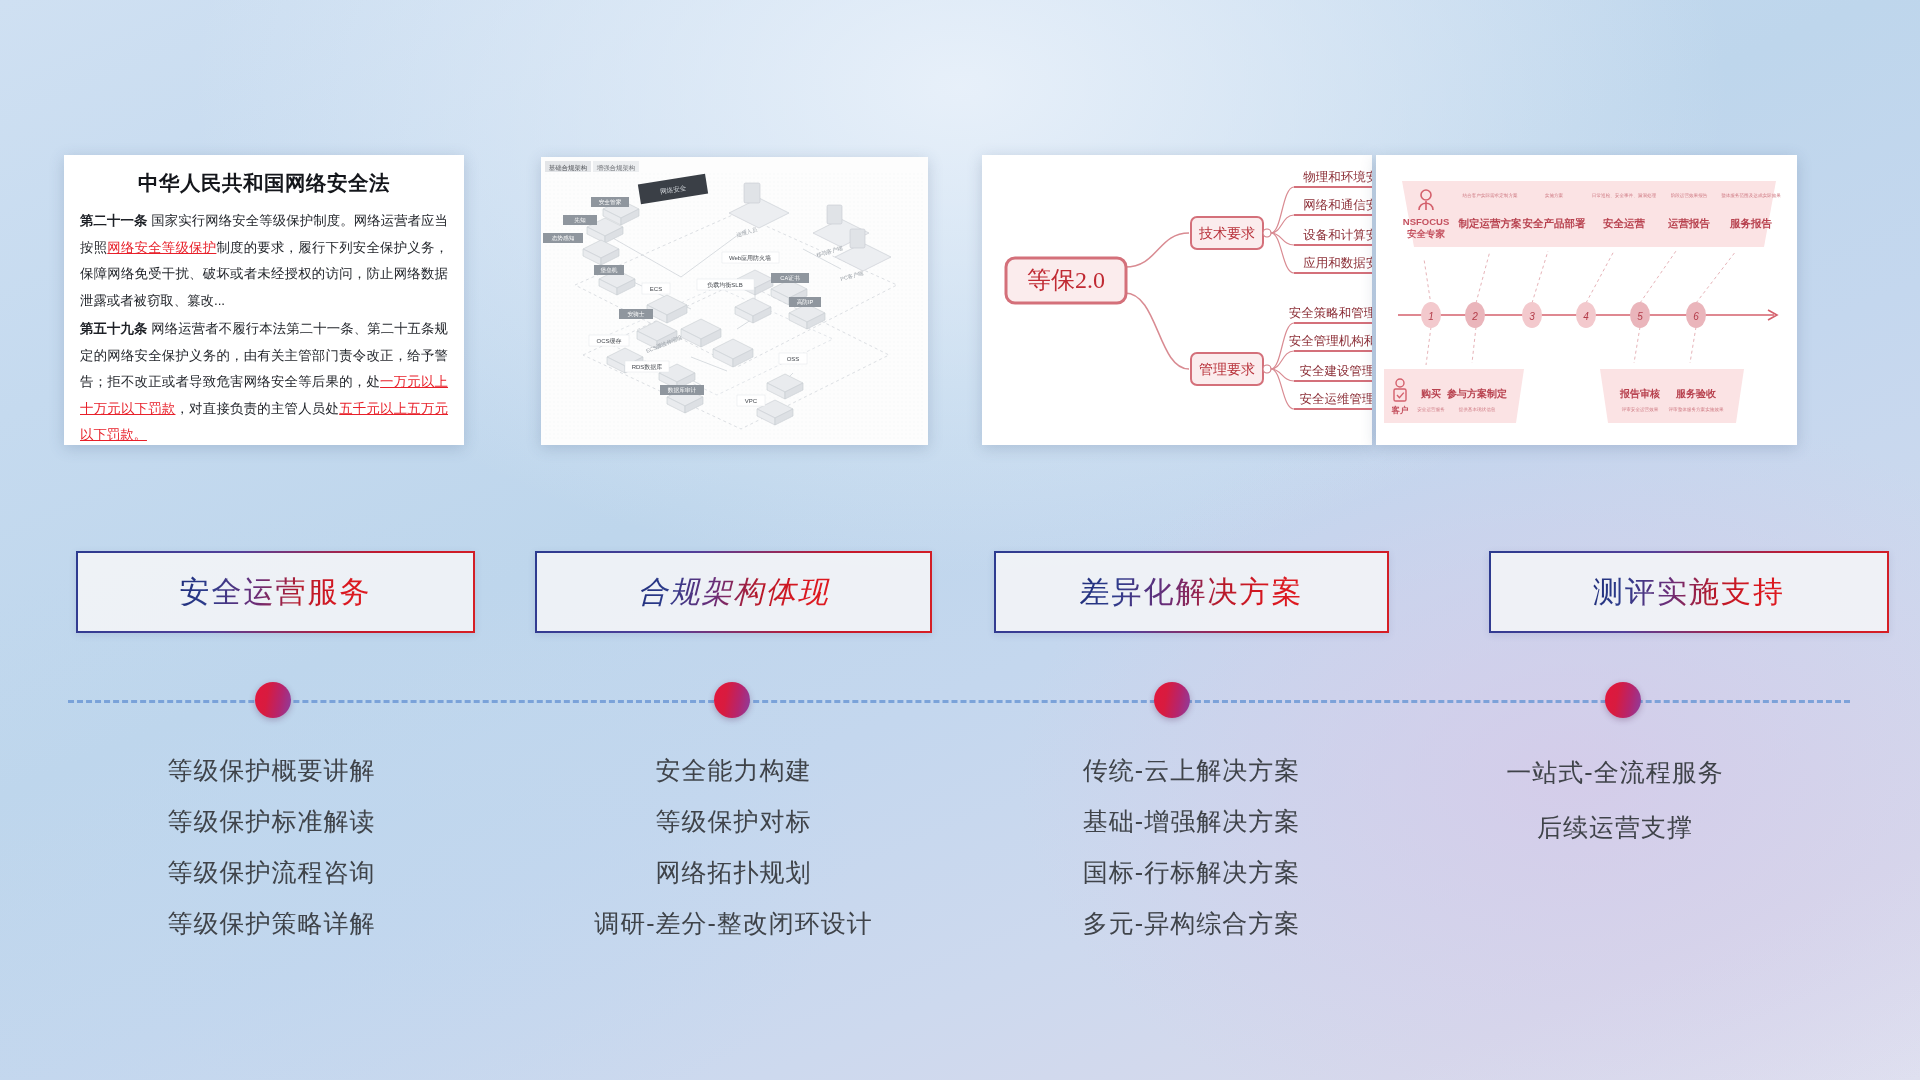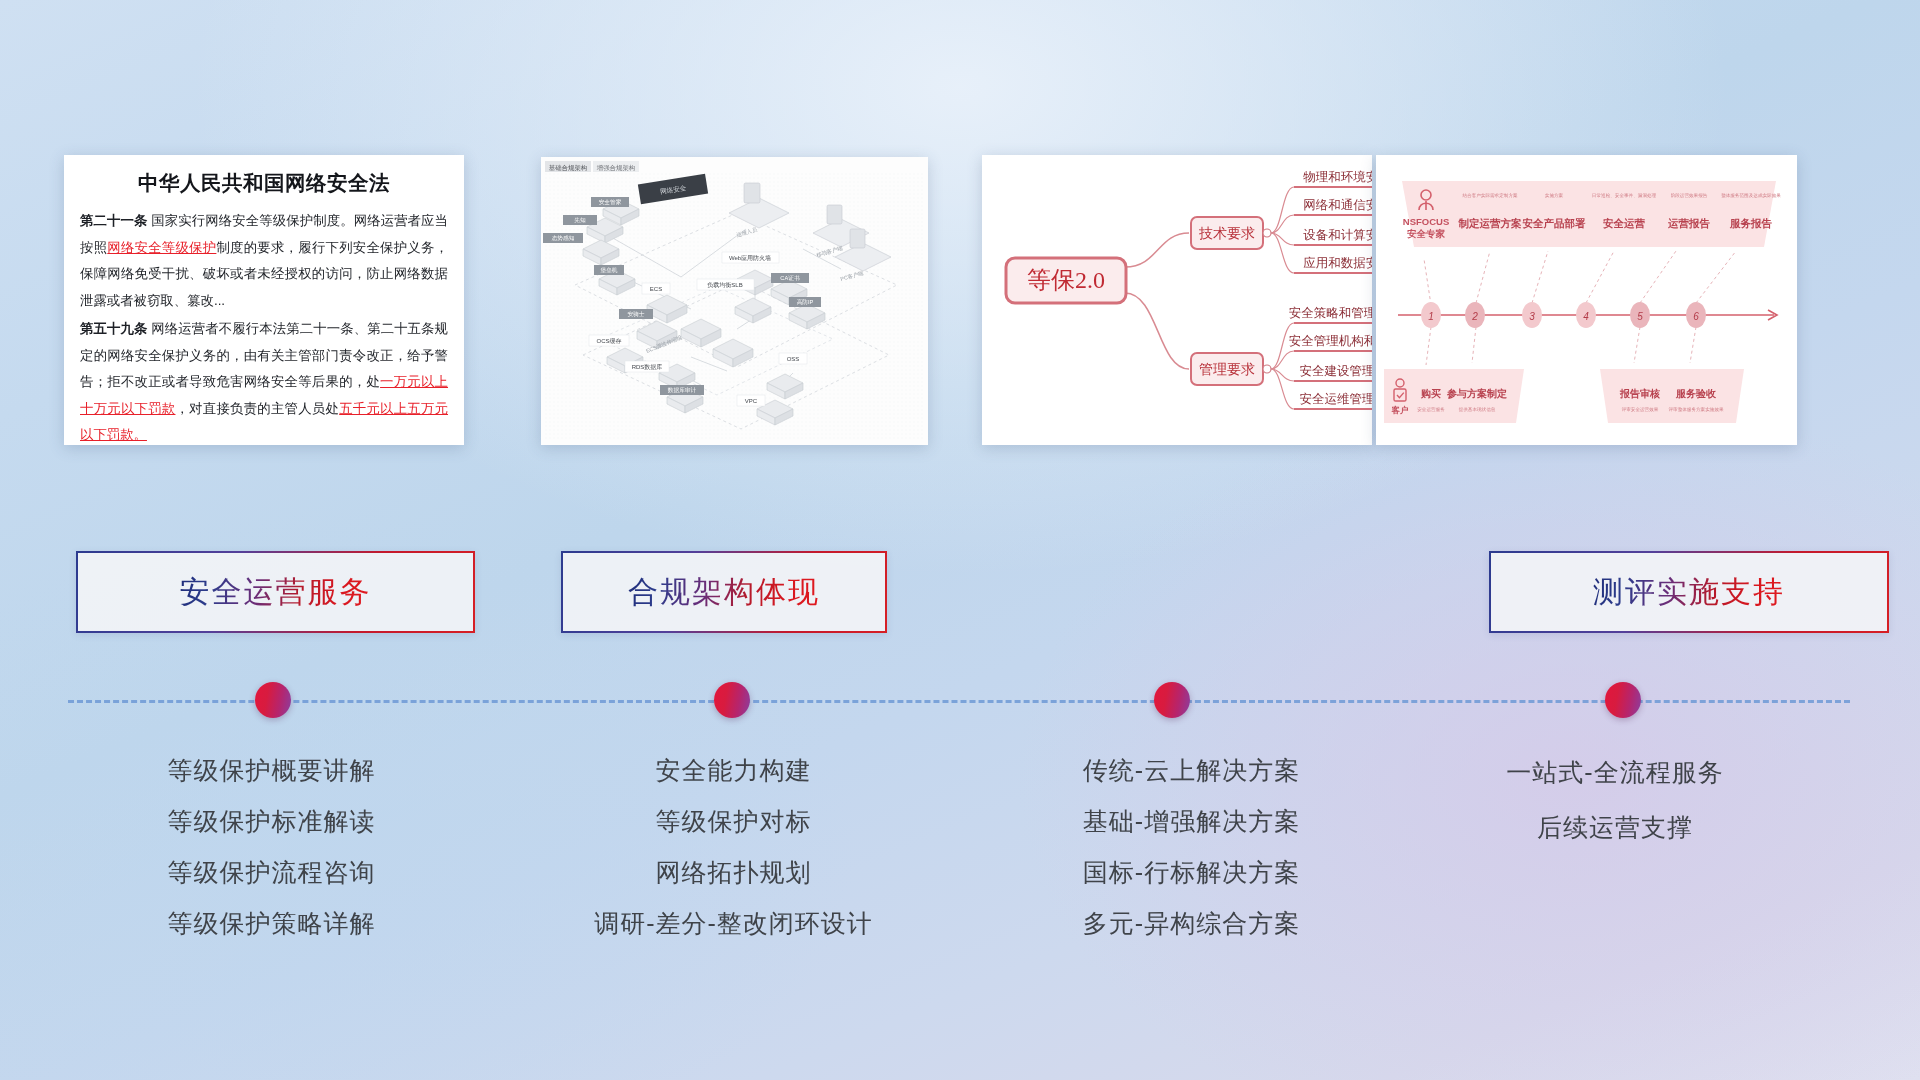--- a/index.html
+++ b/index.html
@@ -50,21 +50,21 @@
   .head-box {
     position: absolute;
     height: 82px; top: 551px;
     background: rgba(244,245,247,0.88);
     border: 2px solid;
     border-image: linear-gradient(110deg, #2c3b8f 0%, #53409a 38%, #c4192c 72%, #d61f25 100%) 1;
     display: flex; align-items: center; justify-content: center;
     box-shadow: 0 2px 7px rgba(60,80,120,0.13);
   }
   #head1 { left: 76px;   width: 399px; }
-  #head2 { left: 561px;  width: 326px; }
+  #head2 { left: 535px;  width: 397px; font-style: italic; }
   #head3 { left: 994px;  width: 395px; }
   #head4 { left: 1489px; width: 400px; }
   .head-text {
     font-size: 30px; letter-spacing: 2px; font-weight: 400;
     background: linear-gradient(100deg, #1f2d7a 0%, #2d3c8c 16%, #6a2d78 40%, #b51a2b 62%, #d8171f 82%, #e01a20 100%);
     -webkit-background-clip: text; background-clip: text;
     -webkit-text-fill-color: transparent; color: transparent;
     white-space: nowrap;
   }
 
@@ -412,20 +412,23 @@
       </g>
     </svg>
   </div>
 
   <div class="head-box" id="head1">
     <span class="head-text">安全运营服务</span>
   </div>
   <div class="head-box" id="head2">
     <span class="head-text">合规架构体现</span>
   </div>
+  <div class="head-box" id="head3">
+    <span class="head-text">差异化解决方案</span>
+  </div>
   <div class="head-box" id="head4">
     <span class="head-text">测评实施支持</span>
   </div>
 
   <div class="tl-line"></div>
   <div class="tl-dot" id="dot1"></div>
   <div class="tl-dot" id="dot2"></div>
   <div class="tl-dot" id="dot3"></div>
   <div class="tl-dot" id="dot4"></div>
 

